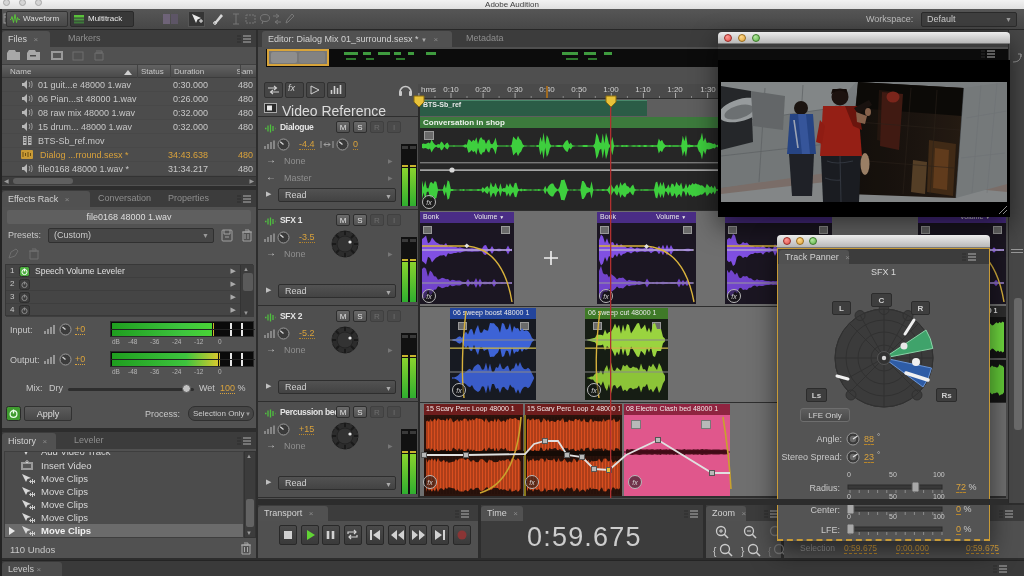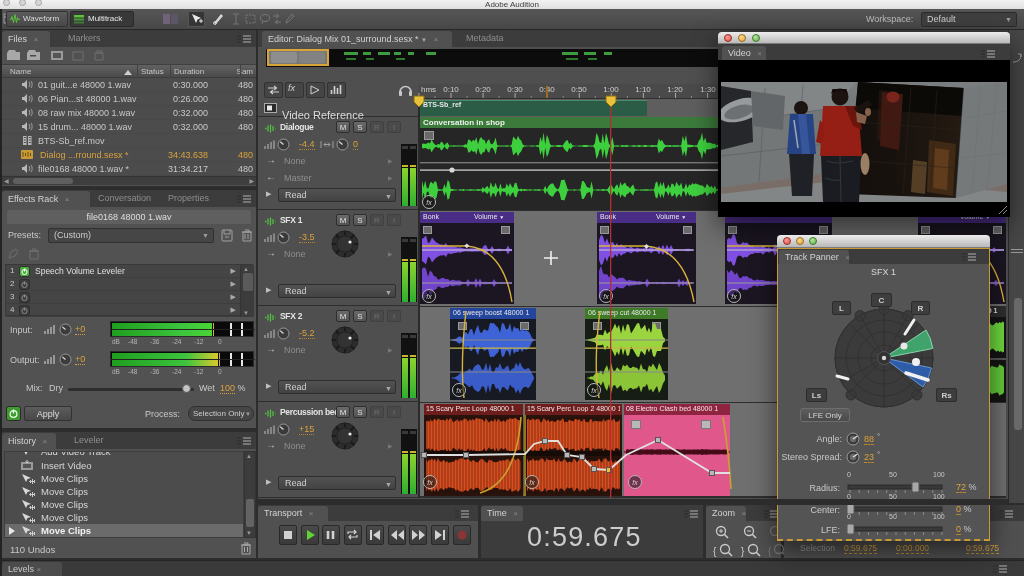--- a/index.html
+++ b/index.html
@@ -438,21 +438,21 @@
   </svg>
 <svg class="abs" style="left:605px;top:95px;z-index:6" width="12" height="13">
     <path d="M1 1h10v6l-5 5-5-5z" fill="#e8c23a" stroke="#8a6d10"></path>
   </svg>
 <div class="abs" style="left:258px;top:99px;width:162px;height:399px;background:#4f4f4f;border-right:2px solid #2a2a2a">
     <div class="abs" style="left:0;top:0;width:160px;height:18px;border-bottom:1px solid #2e2e2e">
       <svg class="abs" style="left:6px;top:4px" width="13" height="10">
         <rect x="0.5" y="0.5" width="12" height="9" fill="#2a2a2a" stroke="#aaa"></rect>
         <rect x="3" y="2.5" width="5" height="5" fill="#e8e8e8"></rect>
       </svg>
-      <div class="abs" style="left:24px;top:10px;font-size:11px;color:#dcdcdc">Video Reference</div>
+      <div class="abs" style="left:24px;top:4px;font-size:14px;color:#dcdcdc">Video Reference</div>
     </div>
     <div class="abs" style="left:0;top:19px;width:160px;height:92px;border-bottom:1px solid #2e2e2e">
       <svg class="abs" style="left:6px;top:6px" width="12" height="9">
         <path d="M1 4.5h1.5M4 4.5V1.5M4 4.5v3M6.5 4.5V0.5M6.5 4.5v4M9 4.5V2M9 4.5v2.5M11 4.5h0.5" stroke="#4fbf3f" stroke-width="1.3"></path>
       </svg>
       <div class="abs" style="left:22px;top:4px;font-size:8.5px;font-weight:bold;letter-spacing:-0.3px;color:#e4e4e4">Dialogue</div>
       <div class="abs" style="left:78px;top:3px;width:14px;height:12px;background:linear-gradient(#6a6a6a,#525252);border:1px solid #2e2e2e;border-radius:2px;font-size:8px;color:#e0e0e0;text-align:center;line-height:11px">M</div>
       <div class="abs" style="left:95px;top:3px;width:14px;height:12px;background:linear-gradient(#6a6a6a,#525252);border:1px solid #2e2e2e;border-radius:2px;font-size:8px;color:#e0e0e0;text-align:center;line-height:11px">S</div>
       <div class="abs" style="left:112px;top:3px;width:14px;height:12px;background:#4a4a4a;border:1px solid #404040;border-radius:2px;font-size:8px;color:#6e6e6e;text-align:center;line-height:11px">R</div>
       <div class="abs" style="left:129px;top:3px;width:14px;height:12px;background:#4a4a4a;border:1px solid #404040;border-radius:2px;font-size:8px;color:#6e6e6e;text-align:center;line-height:11px">I</div>
@@ -864,23 +864,20 @@
     <div class="abs orange" style="left:60px;top:38px;font-size:8.5px;border-bottom:1px dashed #b8862a">0:59.675</div>
     <div class="abs orange" style="left:112px;top:38px;font-size:8.5px;border-bottom:1px dashed #b8862a">0:00.000</div>
     <div class="abs orange" style="left:182px;top:38px;font-size:8.5px;border-bottom:1px dashed #b8862a">0:59.675</div>
   </div>
 <div class="abs" style="left:718px;top:32px;width:292px;height:185px;box-shadow:0 10px 26px rgba(0,0,0,.55);border-radius:4px 4px 0 0">
     <div class="abs" style="left:0;top:0;width:292px;height:12px;background:linear-gradient(#ededed,#b9b9b9);border-radius:4px 4px 0 0;border-bottom:1px solid #7a7a7a">
 <div class="abs" style="left:6px;top:2px;width:8px;height:8px;border-radius:50%;background:radial-gradient(circle at 35% 30%,#ff9a94,#e1514a);border:0.5px solid #9a2b26"></div>
 <div class="abs" style="left:20px;top:2px;width:8px;height:8px;border-radius:50%;background:radial-gradient(circle at 35% 30%,#ffd98a,#dfa33b);border:0.5px solid #9a6d1d"></div>
 <div class="abs" style="left:34px;top:2px;width:8px;height:8px;border-radius:50%;background:radial-gradient(circle at 35% 30%,#b5e8a0,#59b244);border:0.5px solid #3d7a2a"></div>
     </div>
-    <div class="abs tb" style="left:0;top:13px;width:292px;height:15px">
-      <div class="tab" style="left:4px;width:44px;line-height:14px">Video <span class="tabx">×</span></div>
-    </div>
     <svg class="abs" style="left:262px;top:17px" width="16" height="10">
       <path d="M1 2h4M1 5h4M1 8h4" stroke="#2c2c2c" stroke-width="1"></path>
       <path d="M7 2h8M7 5h8M7 8h8" stroke="#b0b0b0" stroke-width="1"></path>
     </svg>
     <div class="abs" style="left:0;top:28px;width:292px;height:157px;background:#000"></div>
     <svg class="abs" style="left:3px;top:50px" width="286" height="120" viewBox="0 0 286 120">
 <defs>
 <linearGradient id="wall" x1="0" y1="0" x2="0" y2="1">
           <stop offset="0" stop-color="#8f9496"></stop>
           <stop offset="0.55" stop-color="#7f8486"></stop>

